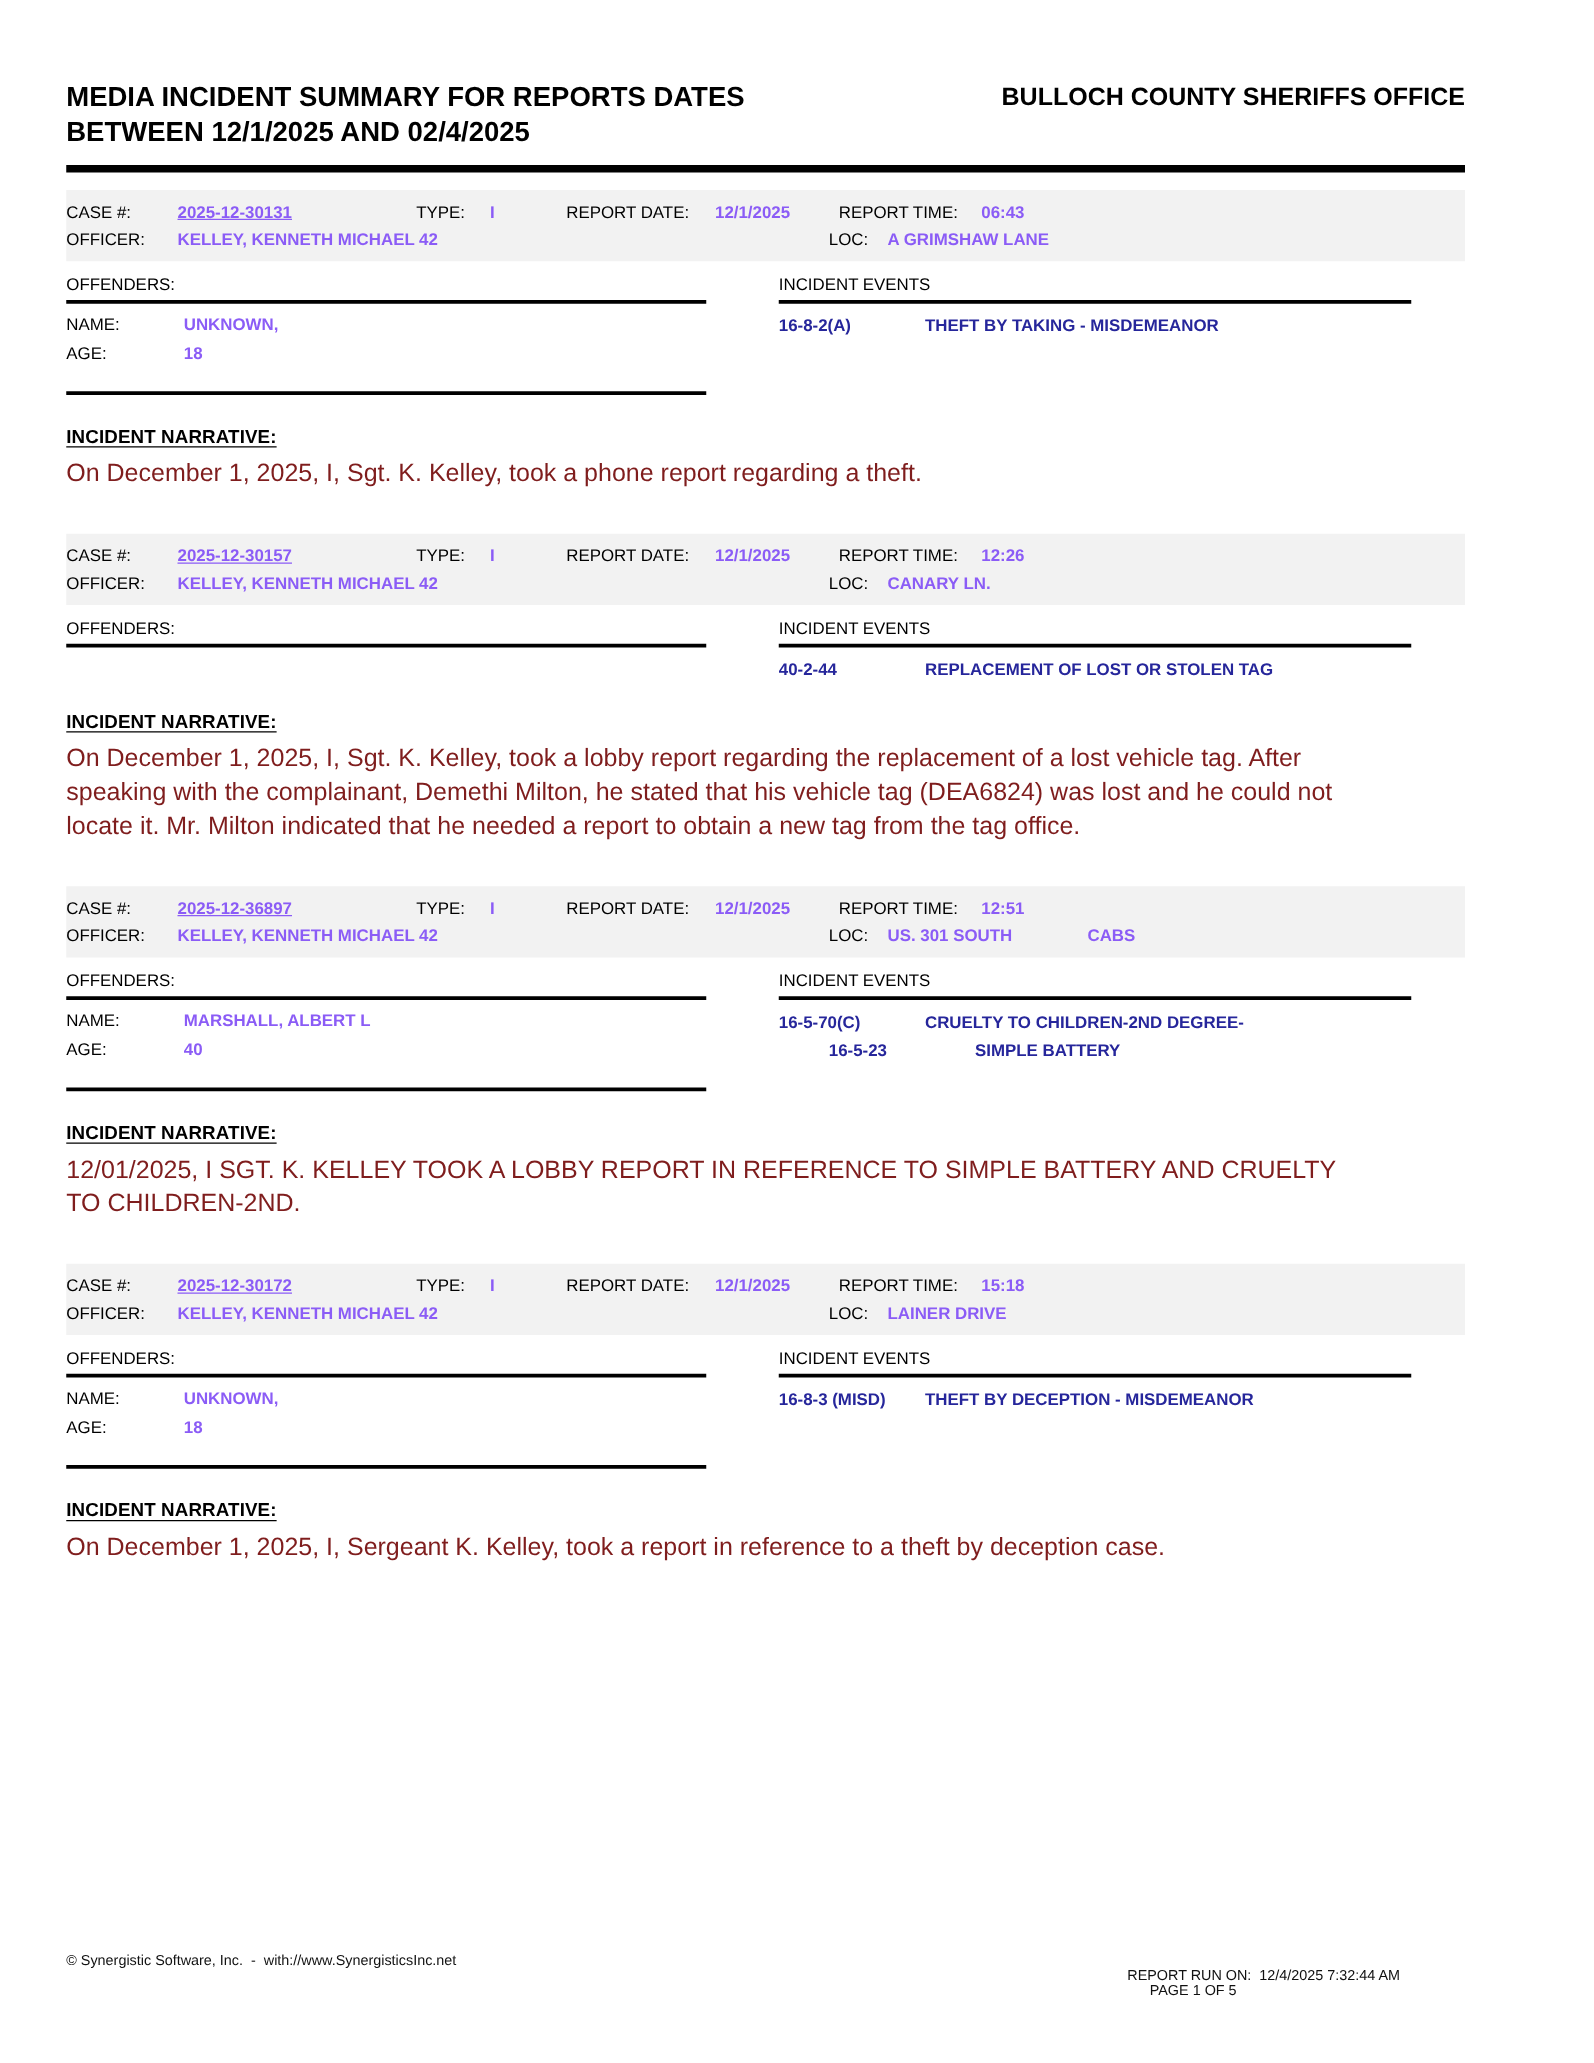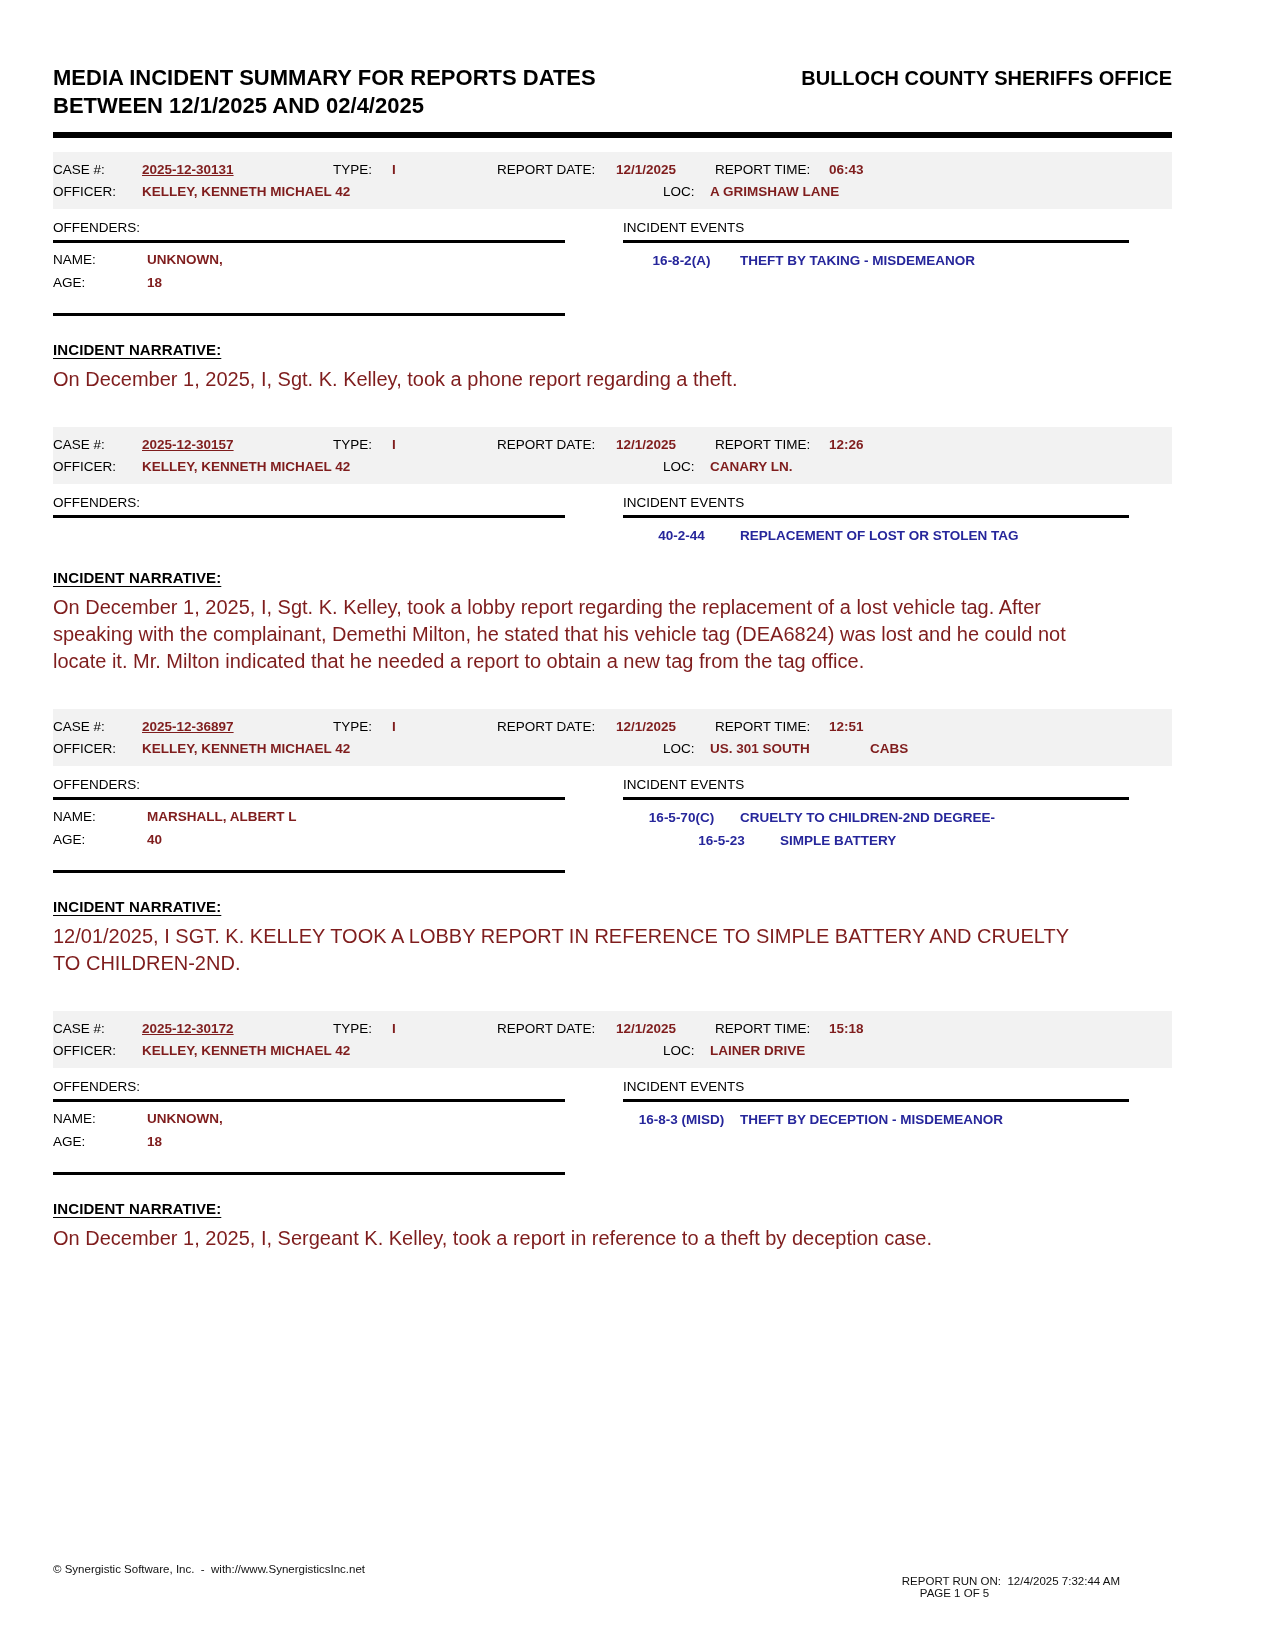--- a/index.html
+++ b/index.html
@@ -16,46 +16,46 @@
   .title-right{font-size:20px;font-weight:bold;line-height:28px;text-align:right;white-space:nowrap;}
   .rule{height:6px;background:#000;margin-top:12px;}
 
   
   .incident{margin-top:14px;}
   .incident + .incident{margin-top:34px;}
 
   .band{background:#F2F2F2;padding:7px 0 6px 0;}
   .row{display:flex;font-size:13.5px;line-height:22px;}
   .lab{color:#000;}
-  .val{color:#7f1d1d;font-weight:bold;}
+  .val{color:#8b5cf6;font-weight:bold;}
   .u{text-decoration:underline;}
   .w-caselab{width:89px;}
   .w-caseval{width:191px;}
   .w-typelab{width:59px;}
   .w-typeval{width:61px;}
-  .w-datelab{width:119px;margin-left:44px;}
+  .w-datelab{width:119px;}
   .w-dateval{width:99px;}
   .w-timelab{width:114px;}
   .w-offlab{width:89px;}
   .w-offval{width:521px;}
   .w-loclab{width:47px;}
   .w-locval{width:160px;}
 
   .cols{display:flex;margin-top:10px;align-items:flex-start;}
   .col-left{width:512px;}
   .col-gap{width:58px;}
   .col-right{width:506px;}
   .colhead{font-size:13.5px;line-height:17px;}
   .hline{height:3px;background:#000;margin-top:4px;}
   .kv{display:flex;font-size:13.5px;line-height:16px;margin-top:9px;}
   .kv .k{width:94px;}
   .kv + .kv{margin-top:7px;}
   .closing{margin-top:22px;}
   .event{display:flex;font-size:13.5px;line-height:16px;margin-top:10px;}
-  .event .code{width:117px;color:#26269B;font-weight:bold;text-align:center;}
+  .event .code{width:117px;color:#26269B;font-weight:bold;}
   .event .desc{color:#26269B;font-weight:bold;flex:1;}
   .event + .event{margin-top:7px;margin-left:40px;}
 
   .narr-head{font-size:15px;font-weight:bold;text-decoration:underline;text-underline-offset:3px;margin-top:25px;letter-spacing:0.1px;}
   .narr{font-size:20px;line-height:27px;margin:8px 0 0 0;max-width:1030px;color:#7f1d1d;}
 
   
   .footer{position:absolute;left:53px;top:1563px;width:1119px;font-size:11.5px;color:#111;}
   .foot-left{position:absolute;left:0;top:0;white-space:pre-wrap;}
   .foot-right{position:absolute;right:52px;top:0;white-space:pre-wrap;}

